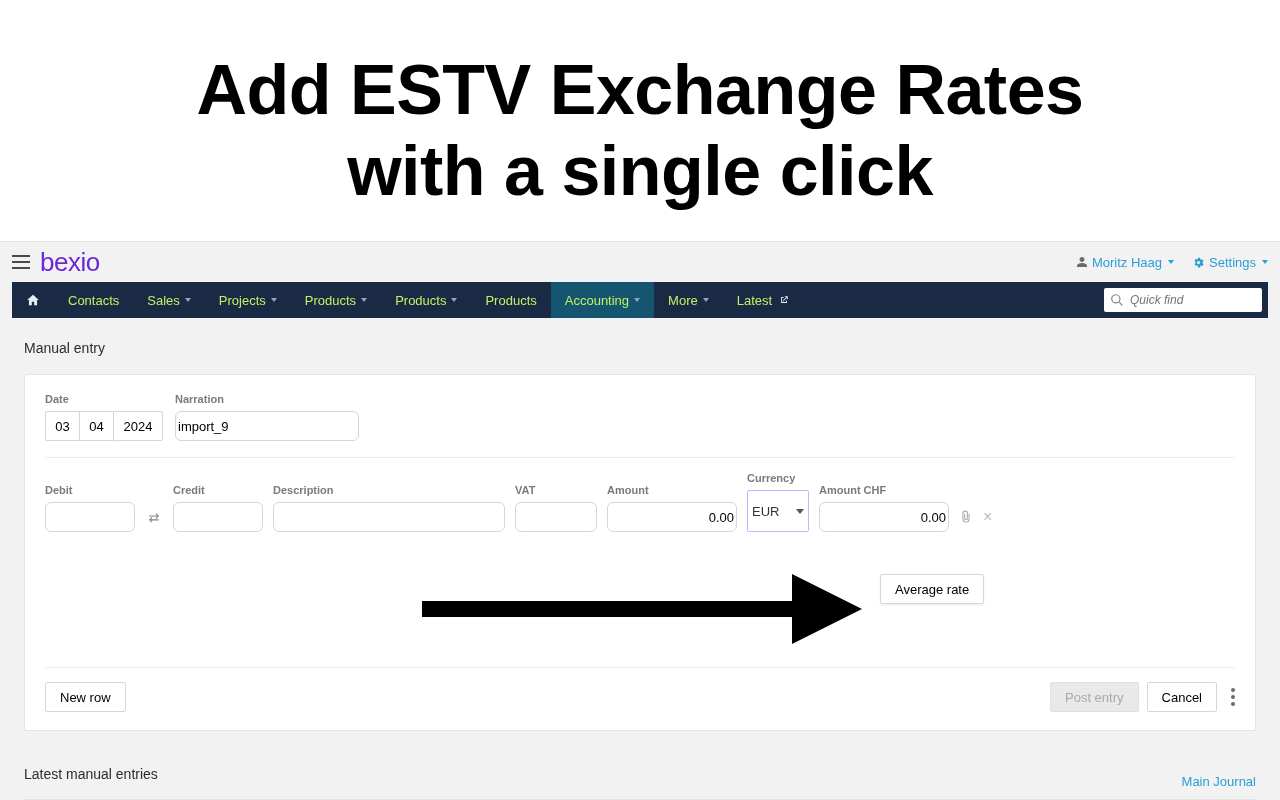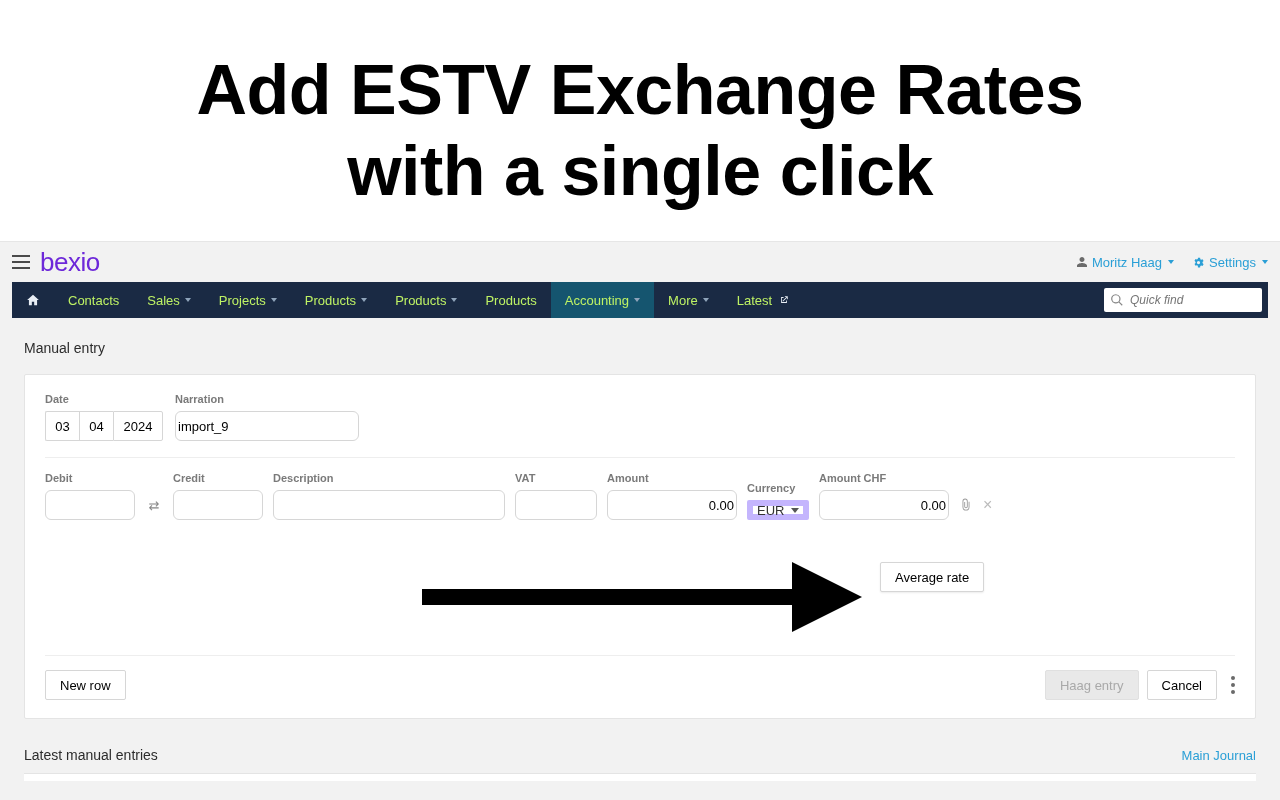--- a/index.html
+++ b/index.html
@@ -50,21 +50,21 @@
   .divider { height: 1px; background: #eee; margin: 16px 0 14px; }
 
   .entry-row { display: flex; gap: 10px; align-items: flex-end; }
   .entry-row .fld label { font-size: 11px; }
   .debit input, .credit input { width: 90px; }
   .swap { width: 18px; height: 30px; display: flex; align-items: center; justify-content: center; color: #888; cursor: pointer; font-size: 13px; }
   .desc input { width: 232px; }
   .vat input { width: 82px; }
   .amount input, .amount-chf input, .exrate input { text-align: right; }
   .amount input { width: 130px; }
-  .curr-select { height: 20px; width: 62px; border: 6px solid #c4b5fd; border-radius: 2px; font-size: 13px; padding: 0 4px; background: #fff; display: flex; align-items: center; justify-content: space-between; cursor: pointer; }
+  .curr-select { height: 42px; width: 62px; border: 1px solid #c4b5fd; border-radius: 2px; font-size: 13px; padding: 0 4px; background: #fff; display: flex; align-items: center; justify-content: space-between; cursor: pointer; }
   .curr-select .sel-caret { width:0;height:0;border-left:4px solid transparent;border-right:4px solid transparent;border-top:5px solid #555;}
   .exrate input { width: 114px; }
   .amount-chf input { width: 130px; }
   .row-icons { display: flex; gap: 10px; align-items: center; height: 30px; color: #aaa; }
   .attach-icon { width: 14px; height: 14px; fill: #999; cursor: pointer; }
   .close-x { font-size: 16px; color: #bbb; cursor: pointer; line-height: 1; }
 
   .avg-row { display: flex; margin-top: 42px; }
   .avg-row .arrow-wrap { flex: 0 0 835px; display: flex; justify-content: flex-end; align-items: center; padding-right: 18px; }
   .arrow-svg { width: 440px; height: 70px; fill: #000; }
@@ -75,21 +75,21 @@
   .footer-spacer { flex: 1; }
   .btn.primary-disabled { background: #e9e9e9; color: #a9a9a9; border: 1px solid #e0e0e0; cursor: not-allowed; }
   .btn + .btn { margin-left: 8px; }
   .kebab { width: 4px; height: 18px; margin-left: 14px; cursor: pointer; position: relative; }
   .kebab span { position: absolute; width: 4px; height: 4px; background: #6a6a6a; border-radius: 50%; left: 0; }
   .kebab span:nth-child(1){top:0;} .kebab span:nth-child(2){top:7px;} .kebab span:nth-child(3){top:14px;}
 
   .latest { display: flex; align-items: center; margin: 22px 24px 0; padding-top: 6px; }
   .latest h3 { font-size: 14px; font-weight: 400; color: #2c2c2c; }
   .latest-spacer { flex: 1; }
-  .main-journal { color: #2a9fd6; font-size: 13px; cursor: pointer; }
+  .main-journal { color: #2a9fd6; font-size: 13px; cursor: pointer; margin-top: 15px; }
   .tbl-start { background:#fff; border-top:1px solid #e4e4e4; height:8px; margin:10px 24px 0;}
 </style>
 </head>
 <body>
 
 <div class="hero">
   <h1>
     <span>Add ESTV Exchange Rates</span><br>
     <span>with a single click</span>
   </h1>
@@ -243,21 +243,21 @@
             <rect x="0" y="27" width="380" height="16"></rect>
             <polygon points="370,0 440,35 370,70"></polygon>
           </svg>
         </div>
         <button class="btn avg">Average rate</button>
       </div>
 
       <div class="footer-row">
         <button class="btn">New row</button>
         <div class="footer-spacer"></div>
-        <button class="btn primary-disabled">Haag entry</button>
+        <button class="btn primary-disabled">Post entry</button>
         <button class="btn">Cancel</button>
         <div class="kebab">
             <span></span>
             <span></span>
             <span></span>
           </div>
       </div>
 
     </div>
   </div>

